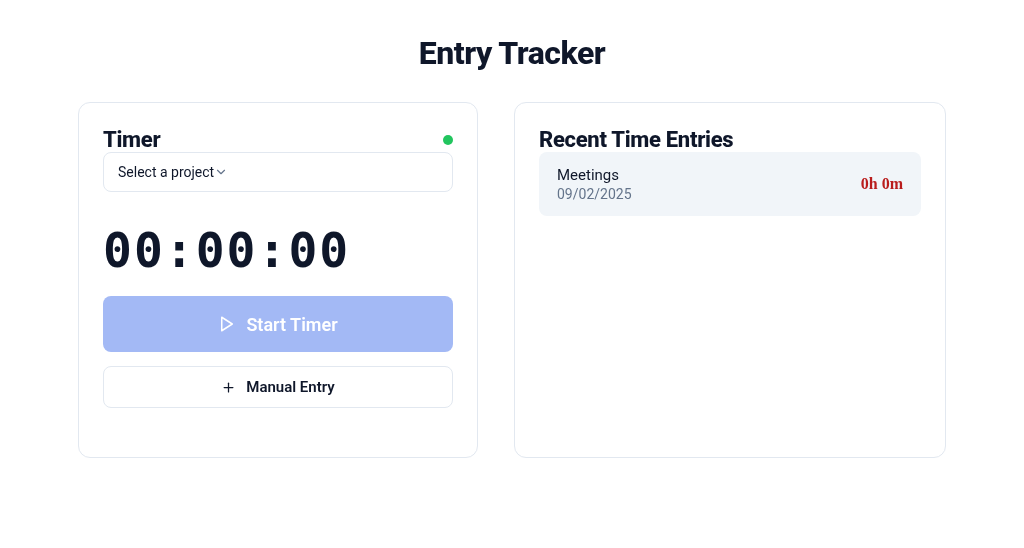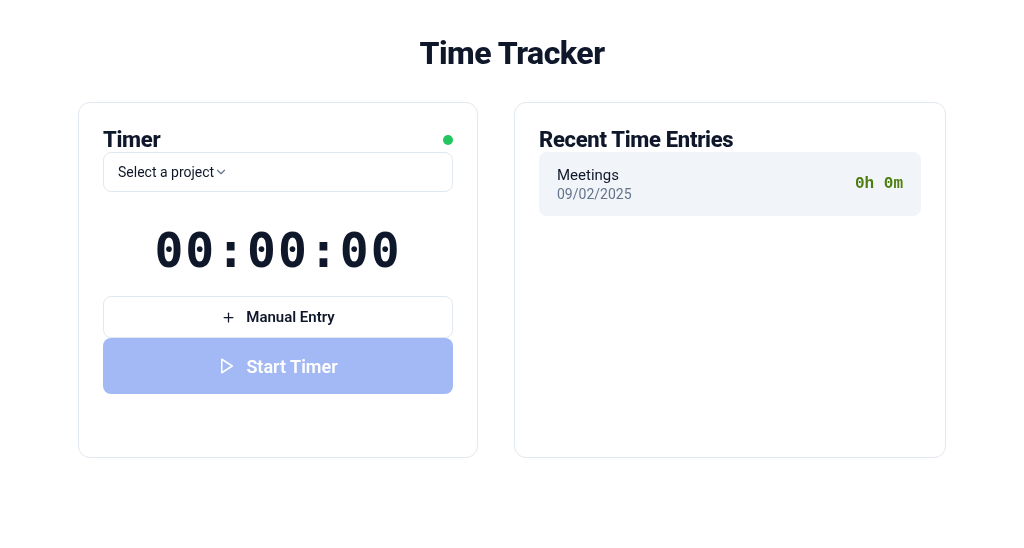--- a/index.html
+++ b/index.html
@@ -78,21 +78,21 @@
       height: 14px;
       display: inline-flex;
       align-items: center;
       justify-content: center;
       color: #64748b;
     }
     .timer-display {
       font-family: ui-monospace, "SF Mono", "Menlo", "Consolas", monospace;
       font-size: 48px;
       font-weight: 900;
-      text-align: center;
+      text-align: left;
       letter-spacing: 2px;
       padding: 16px 0 18px 0;
       color: #0f172a;
     }
     .btn {
       width: 100%;
       height: 56px;
       border-radius: 8px;
       border: none;
       display: flex;
@@ -138,30 +138,30 @@
     .entry-title {
       font-size: 15px;
       font-weight: 400;
       color: #0f172a;
     }
     .entry-date {
       font-size: 14px;
       color: #64748b;
     }
     .entry-duration {
-      font-family: Liberation Mono, monospace;
+      font-family: Liberation Serif, serif;
       font-size: 16px;
       font-weight: 700;
-      color: #4d7c0f;
+      color: #b91c1c;
     }
   </style>
 </head>
 <body>
 
-<h1 class="page-title">Time Tracker</h1>
+<h1 class="page-title">Entry Tracker</h1>
 
 <div class="container">
 
   <div class="card timer-card">
     <div class="card-header">
       <div class="card-title">Timer</div>
       <div class="status-dot"></div>
     </div>
 
     <div class="select-wrapper">
@@ -170,38 +170,38 @@
         <span class="chevron">
           <svg width="14" height="14" viewBox="0 0 24 24" fill="none" stroke="currentColor" stroke-width="2" stroke-linecap="round" stroke-linejoin="round">
               <polyline points="6 9 12 15 18 9"></polyline>
             </svg>
         </span>
       </button>
     </div>
 
     <div class="timer-display">00:00:00</div>
 
+    <button class="btn btn-primary">
+      <span class="play-icon">
+        <svg width="18" height="18" viewBox="0 0 24 24" fill="none" stroke="white" stroke-width="2" stroke-linecap="round" stroke-linejoin="round">
+            <polygon points="5 3 19 12 5 21 5 3"></polygon>
+          </svg>
+      </span>
+      <span>Start Timer</span>
+    </button>
+
     <button class="btn btn-secondary">
       <span class="plus-icon">
         <svg width="15" height="15" viewBox="0 0 24 24" fill="none" stroke="currentColor" stroke-width="2" stroke-linecap="round" stroke-linejoin="round">
             <line x1="12" y1="5" x2="12" y2="19"></line>
             <line x1="5" y1="12" x2="19" y2="12"></line>
           </svg>
       </span>
       <span>Manual Entry</span>
     </button>
-
-    <button class="btn btn-primary">
-      <span class="play-icon">
-        <svg width="18" height="18" viewBox="0 0 24 24" fill="none" stroke="white" stroke-width="2" stroke-linecap="round" stroke-linejoin="round">
-            <polygon points="5 3 19 12 5 21 5 3"></polygon>
-          </svg>
-      </span>
-      <span>Start Timer</span>
-    </button>
   </div>
 
   <div class="card entries-card">
     <div class="card-header">
       <div class="card-title">Recent Time Entries</div>
     </div>
 
     <div class="entry">
       <div class="entry-left">
         <div class="entry-title">Meetings</div>

